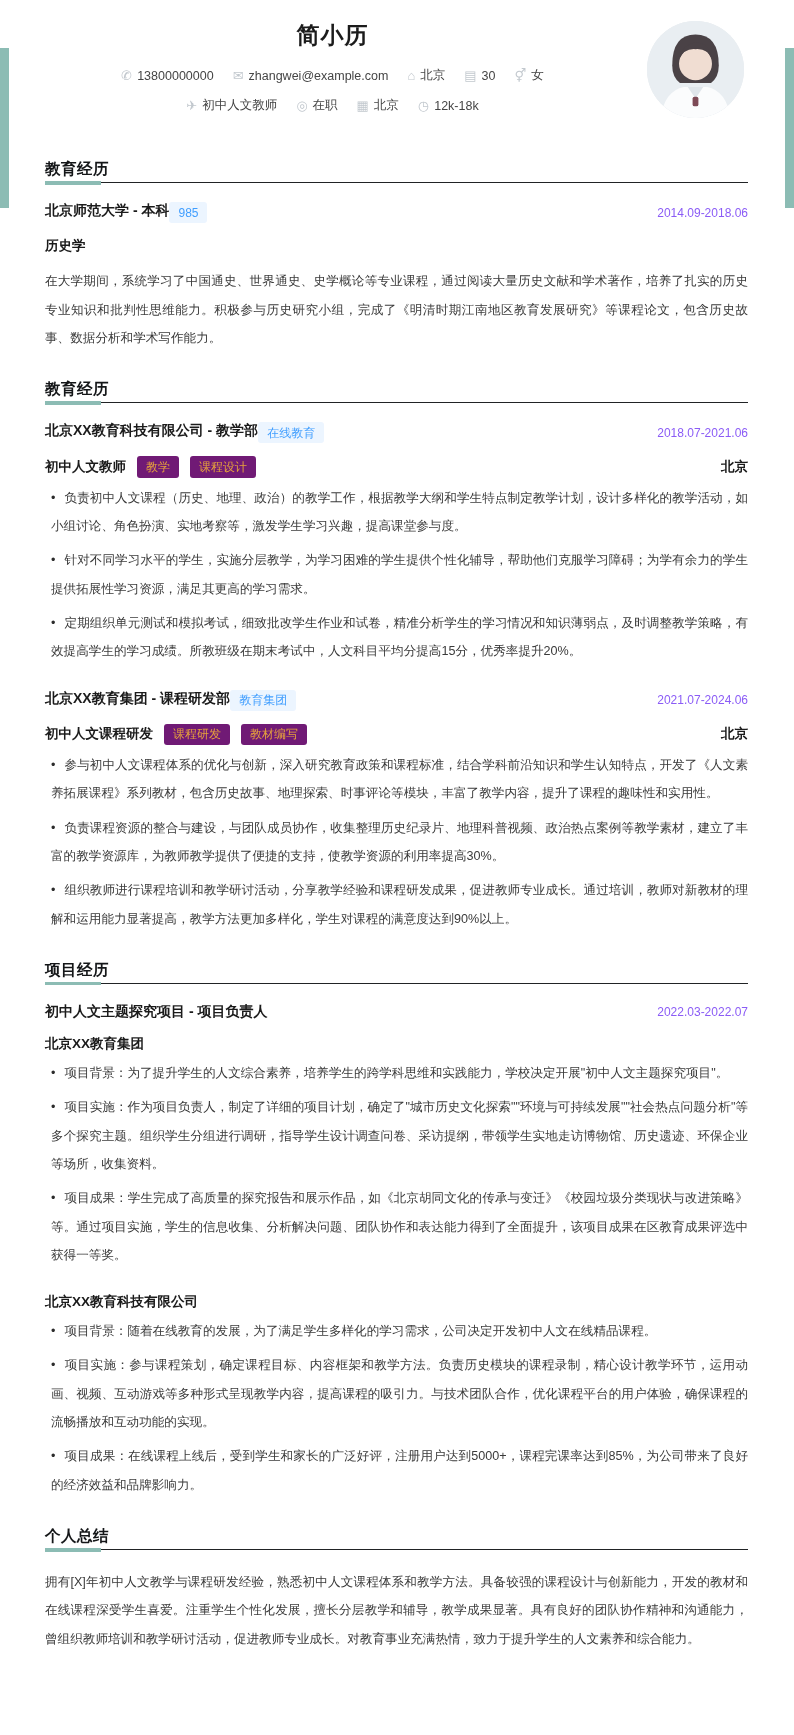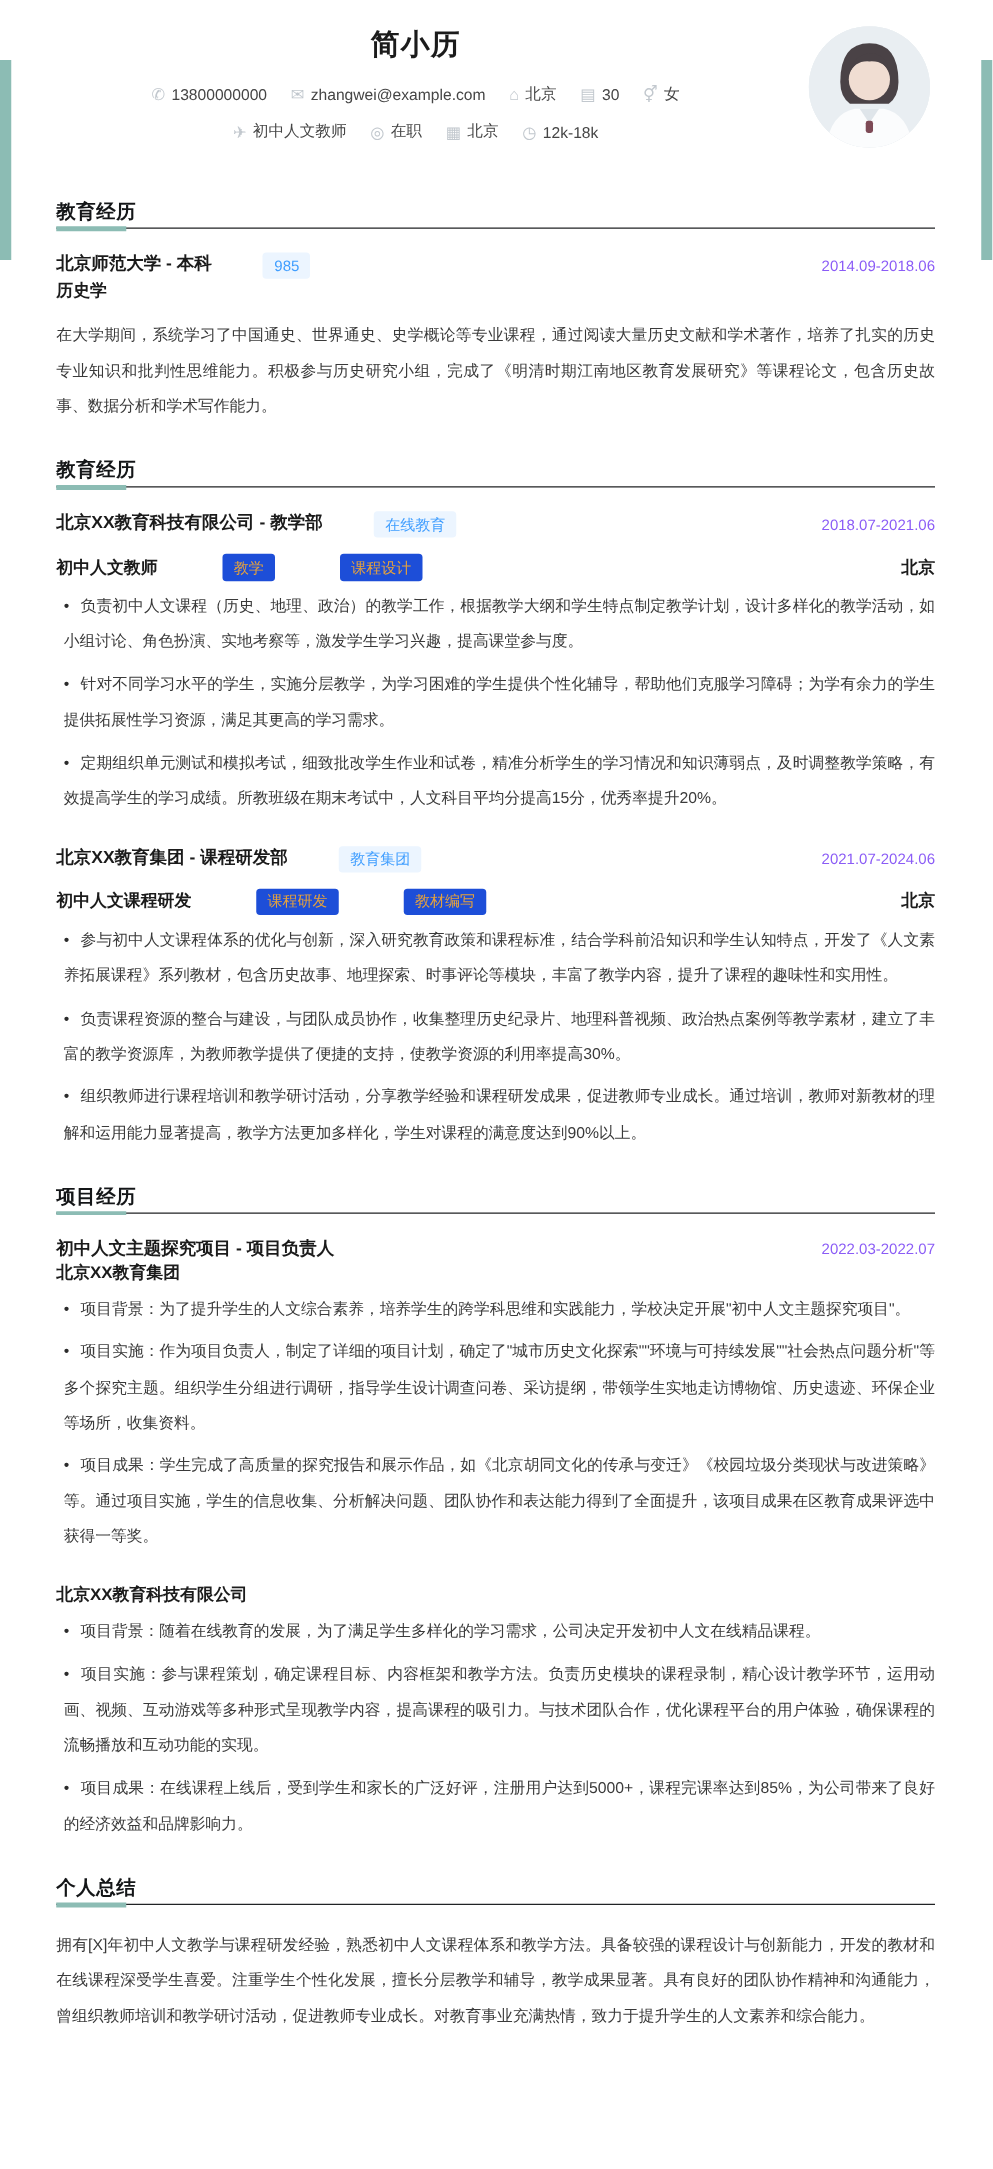--- a/index.html
+++ b/index.html
@@ -31,28 +31,28 @@
     padding-bottom:2px;border-bottom:1.5px solid #212325;position:relative;letter-spacing:.5px;}
   .sec-h::after{content:"";position:absolute;left:0;bottom:-2.5px;width:56px;height:3.5px;background:#8cbcb4;}
 
   .entry-row{display:flex;justify-content:space-between;align-items:center;margin-top:19px;}
   .entry-title{font-size:14px;font-weight:bold;color:#1b1b1b;display:flex;align-items:flex-start;}
   .entry-date{font-size:12px;font-weight:normal;color:#8b5cf6;white-space:nowrap;}
   .sub-row{display:flex;justify-content:space-between;align-items:center;margin-top:13px;}
   .role{font-size:13.5px;font-weight:bold;color:#1b1b1b;display:flex;align-items:center;gap:11px;}
   .loc{font-size:13.5px;font-weight:bold;color:#1b1b1b;}
 
-  .badge{font-size:12px;font-weight:normal;padding:2.5px 9px;border-radius:3px;line-height:1.35;white-space:nowrap;margin-left:41px;}
+  .badge{font-size:12px;font-weight:normal;padding:2.5px 9px;border-radius:3px;line-height:1.35;white-space:nowrap;}
   .badge.blue{background:#ecf5ff;color:#409eff;}
-  .badge.orange{background:#1d4ed8;color:#e6a23c;}
+  .badge.orange{background:#701a75;color:#e6a23c;}
 
   .para{font-size:12.6px;line-height:2.25;text-align:justify;color:#3a3a3a;margin-top:12px;}
   .bullet{font-size:12.6px;line-height:2.25;text-align:justify;color:#3a3a3a;margin-top:6px;padding-left:6px;}
   .bullet::before{content:"•";color:#2b2b2b;margin-right:9px;}
-  .org-line{font-size:13.5px;font-weight:bold;color:#1b1b1b;margin-top:1px;}
+  .org-line{font-size:13.5px;font-weight:bold;color:#1b1b1b;margin-top:14px;}
   .job{margin-bottom:24px;}
   .job:last-child{margin-bottom:0;}
 </style>
 </head>
 <body>
 
 <div class="side-accent left"></div>
 <div class="side-accent right"></div>
 
 <div class="page">

